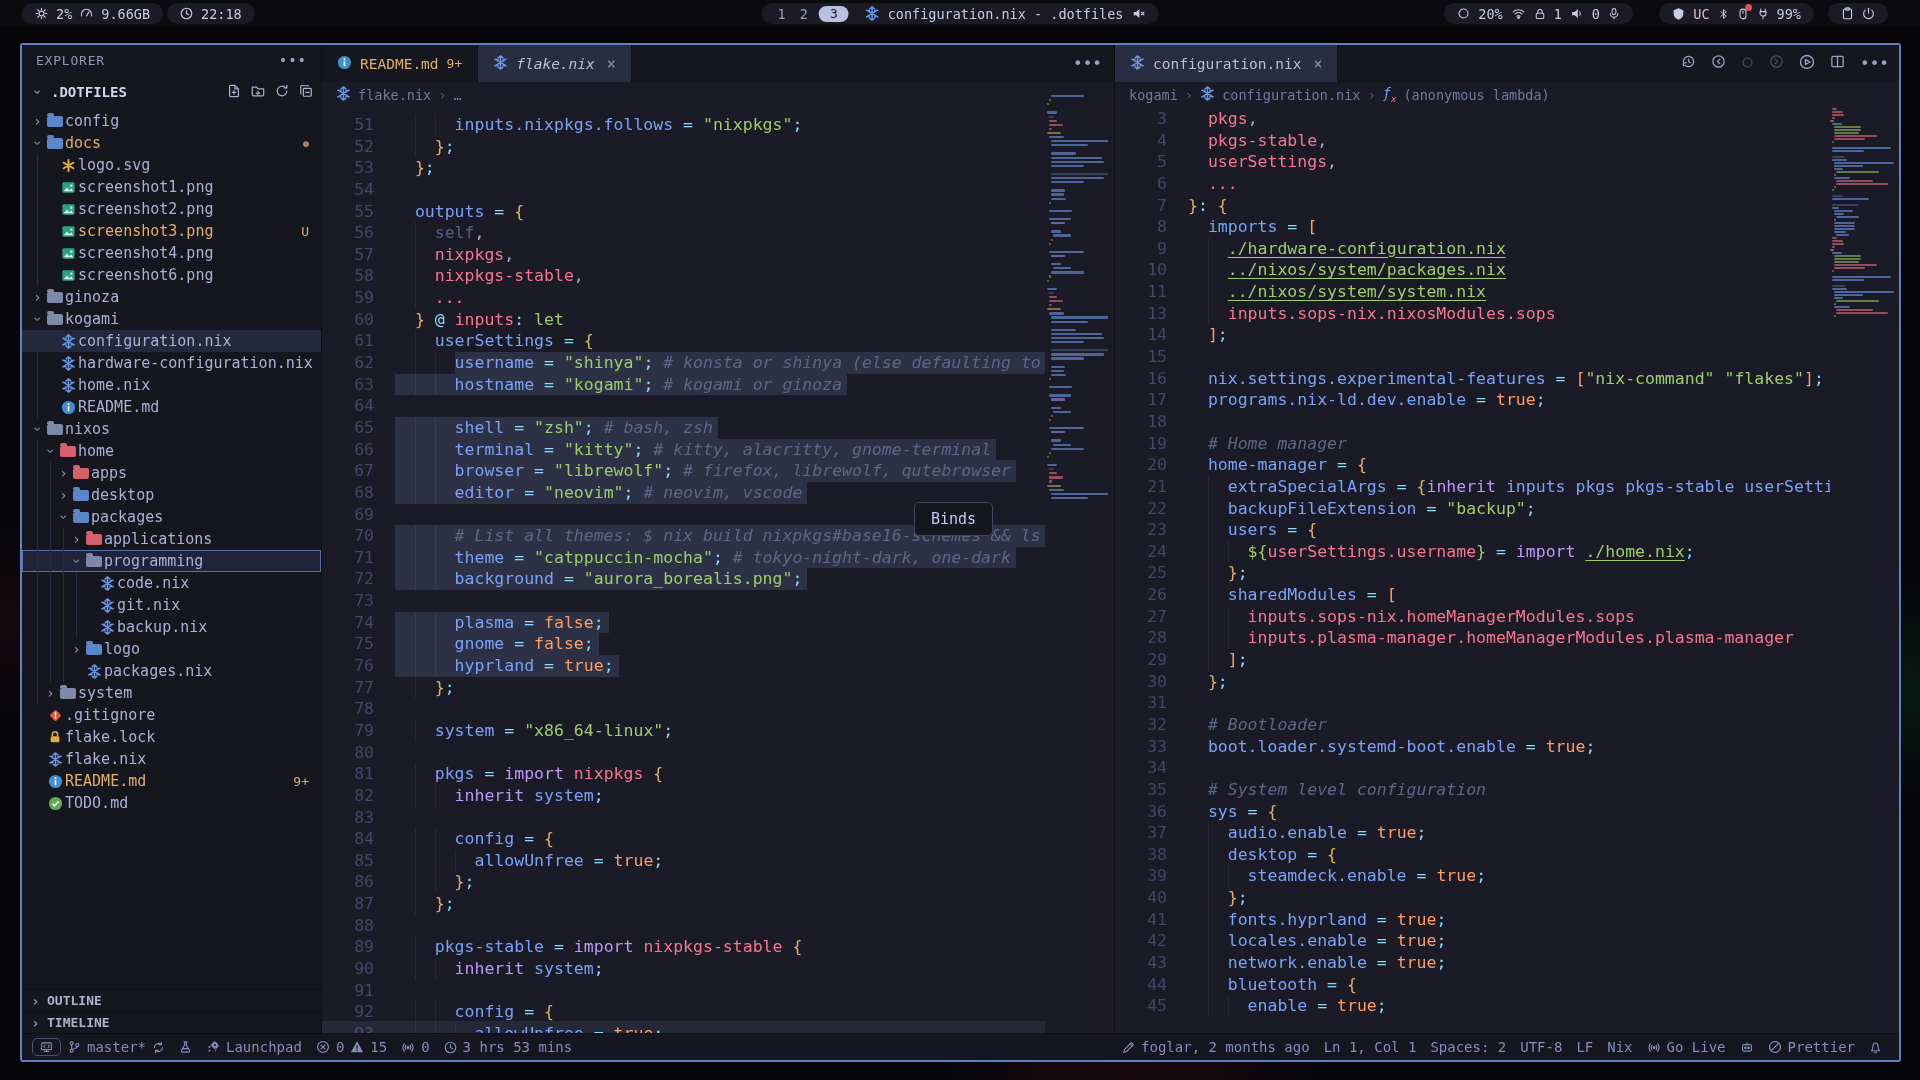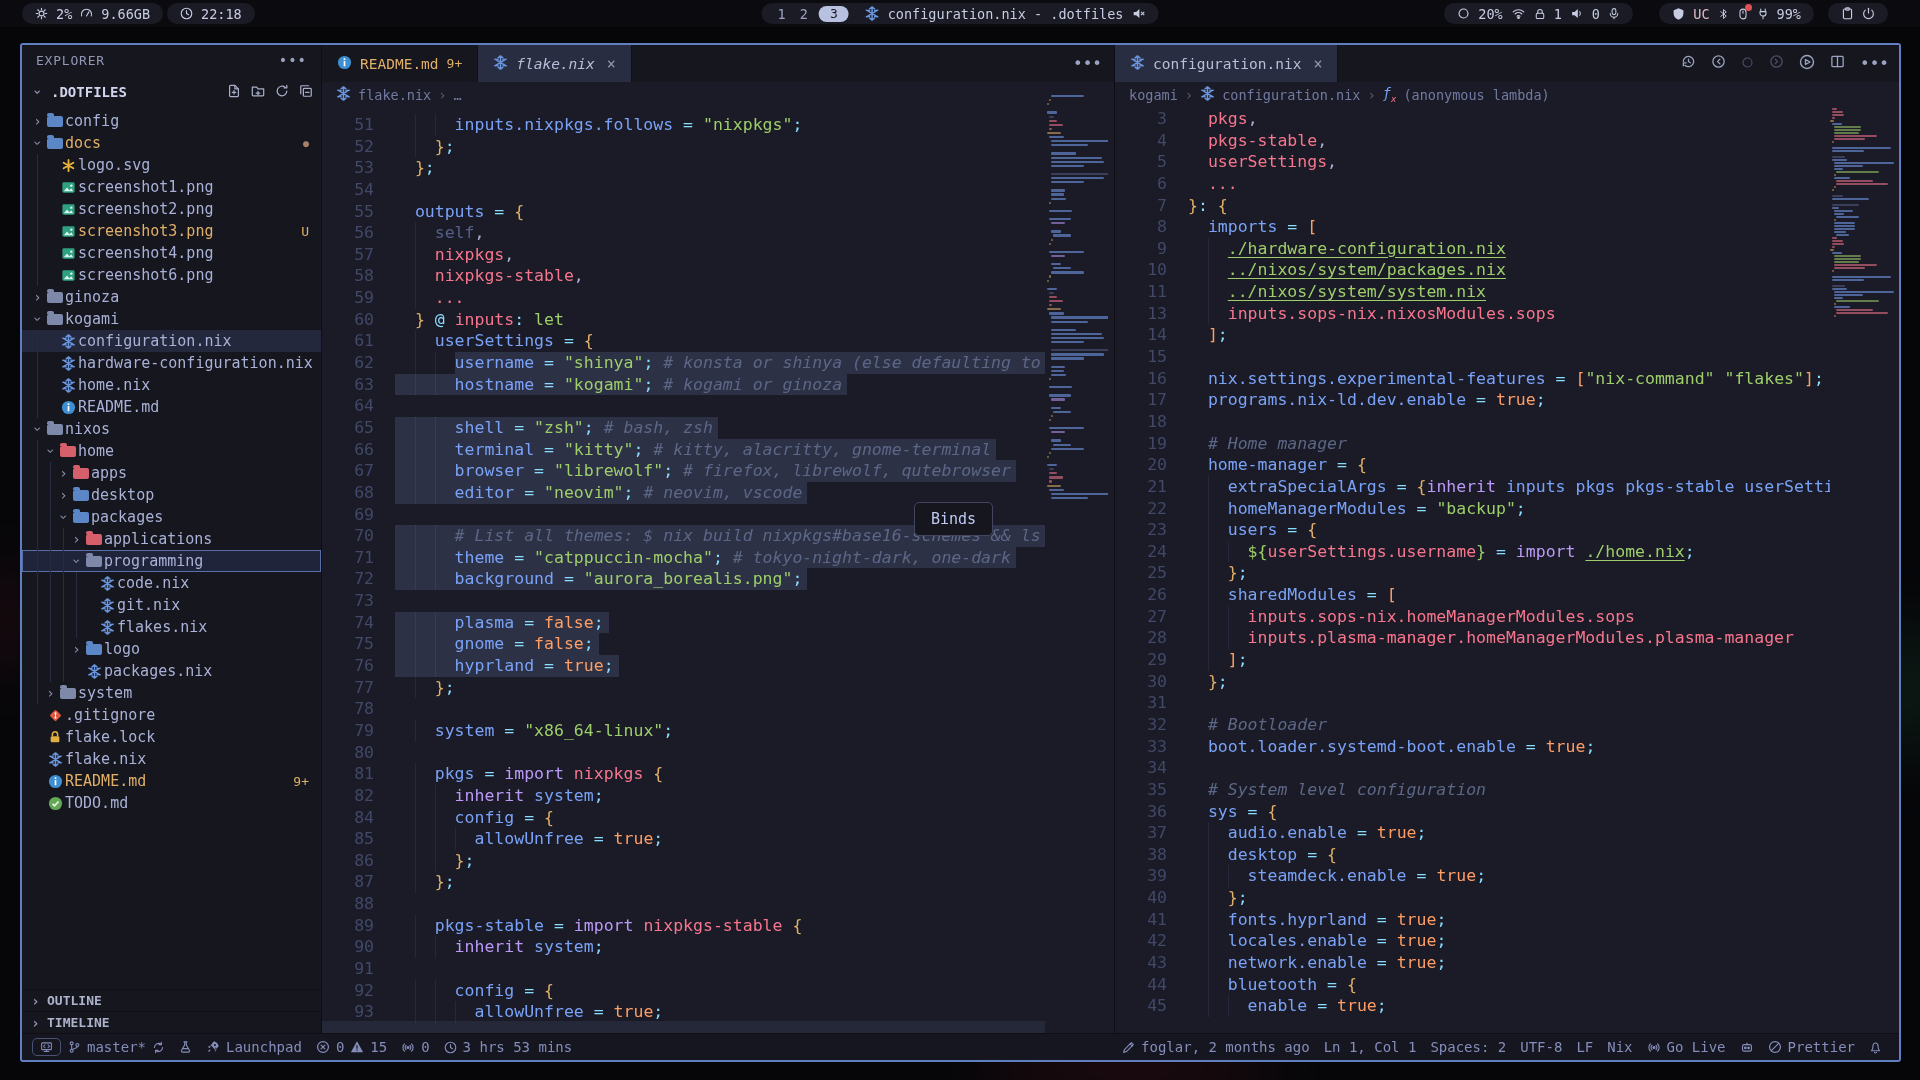--- a/index.html
+++ b/index.html
@@ -486,21 +486,21 @@
             <span class="tguide" style="left: 15px;"></span>
             <span class="tguide" style="left: 28px;"></span>
             <span class="tguide" style="left: 41px;"></span>
             <span class="tguide" style="left: 54px;"></span>
             <span class="tchev"></span>
             <span class="ticon">
               <svg width="15" height="15" viewBox="0 0 16 16" stroke="#6a96e0" stroke-width="1.6" stroke-linecap="round">
                 <path d="M8 1v14M2 4.5l12 7M14 4.5l-12 7M8 1l-2.5 2M8 1l2.5 2M8 15l-2.5-2M8 15l2.5-2M2 4.5l3.2.4M14 4.5l-3.2.4M2 11.5l3.2-.4M14 11.5l-3.2-.4"></path>
               </svg>
             </span>
-            <span class="tlabel">flakes.nix</span>
+            <span class="tlabel">backup.nix</span>
           </div>
           <div class="trow" style="padding-left: 47px;">
             <span class="tguide" style="left: 15px;"></span>
             <span class="tguide" style="left: 28px;"></span>
             <span class="tguide" style="left: 41px;"></span>
             <span class="tchev">›</span>
             <span class="ticon">
               <span class="fold" style="background: rgb(91, 135, 199);"></span>
             </span>
             <span class="tlabel">logo</span>
@@ -645,20 +645,21 @@
           <div class="cl"><span class="ln">73</span><span class="ct"><span class="guide" style="left: 2ch;"></span><span class="guide" style="left: 4ch;"></span><span class="selband" style="left: 0ch; width: 1ch;"></span></span></div>
           <div class="cl"><span class="ln">74</span><span class="ct"><span class="guide" style="left: 2ch;"></span><span class="guide" style="left: 4ch;"></span><span class="selband" style="left: 0ch; width: 21.5ch;"></span><span class="tok tk-f">      </span><span class="tok tk-b">plasma</span><span class="tok tk-c"> = </span><span class="tok tk-o">false</span><span class="tok tk-c">;</span></span></div>
           <div class="cl"><span class="ln">75</span><span class="ct"><span class="guide" style="left: 2ch;"></span><span class="guide" style="left: 4ch;"></span><span class="selband" style="left: 0ch; width: 20.5ch;"></span><span class="tok tk-f">      </span><span class="tok tk-b">gnome</span><span class="tok tk-c"> = </span><span class="tok tk-o">false</span><span class="tok tk-c">;</span></span></div>
           <div class="cl"><span class="ln">76</span><span class="ct"><span class="guide" style="left: 2ch;"></span><span class="guide" style="left: 4ch;"></span><span class="selband" style="left: 0ch; width: 22.5ch;"></span><span class="tok tk-f">      </span><span class="tok tk-b">hyprland</span><span class="tok tk-c"> = </span><span class="tok tk-o">true</span><span class="tok tk-c">;</span></span></div>
           <div class="cl"><span class="ln">77</span><span class="ct"><span class="guide" style="left: 2ch;"></span><span class="tok tk-f">    </span><span class="tok tk-y">}</span><span class="tok tk-c">;</span></span></div>
           <div class="cl"><span class="ln">78</span><span class="ct"><span class="guide" style="left: 2ch;"></span></span></div>
           <div class="cl"><span class="ln">79</span><span class="ct"><span class="guide" style="left: 2ch;"></span><span class="tok tk-f">    </span><span class="tok tk-b">system</span><span class="tok tk-c"> = </span><span class="tok tk-g">"x86_64-linux"</span><span class="tok tk-c">;</span></span></div>
           <div class="cl"><span class="ln">80</span><span class="ct"><span class="guide" style="left: 2ch;"></span></span></div>
           <div class="cl"><span class="ln">81</span><span class="ct"><span class="guide" style="left: 2ch;"></span><span class="tok tk-f">    </span><span class="tok tk-b">pkgs</span><span class="tok tk-c"> = </span><span class="tok tk-p">import</span><span class="tok tk-r"> nixpkgs</span><span class="tok tk-y"> {</span></span></div>
           <div class="cl"><span class="ln">82</span><span class="ct"><span class="guide" style="left: 2ch;"></span><span class="guide" style="left: 4ch;"></span><span class="tok tk-f">      </span><span class="tok tk-p">inherit</span><span class="tok tk-b"> system</span><span class="tok tk-c">;</span></span></div>
+          <div class="cl"><span class="ln">83</span><span class="ct"><span class="guide" style="left: 2ch;"></span><span class="guide" style="left: 4ch;"></span></span></div>
           <div class="cl"><span class="ln">84</span><span class="ct"><span class="guide" style="left: 2ch;"></span><span class="guide" style="left: 4ch;"></span><span class="tok tk-f">      </span><span class="tok tk-b">config</span><span class="tok tk-c"> = </span><span class="tok tk-y">{</span></span></div>
           <div class="cl"><span class="ln">85</span><span class="ct"><span class="guide" style="left: 2ch;"></span><span class="guide" style="left: 4ch;"></span><span class="guide" style="left: 6ch;"></span><span class="tok tk-f">        </span><span class="tok tk-b">allowUnfree</span><span class="tok tk-c"> = </span><span class="tok tk-o">true</span><span class="tok tk-c">;</span></span></div>
           <div class="cl"><span class="ln">86</span><span class="ct"><span class="guide" style="left: 2ch;"></span><span class="guide" style="left: 4ch;"></span><span class="tok tk-f">      </span><span class="tok tk-y">}</span><span class="tok tk-c">;</span></span></div>
           <div class="cl"><span class="ln">87</span><span class="ct"><span class="guide" style="left: 2ch;"></span><span class="tok tk-f">    </span><span class="tok tk-y">}</span><span class="tok tk-c">;</span></span></div>
           <div class="cl"><span class="ln">88</span><span class="ct"><span class="guide" style="left: 2ch;"></span></span></div>
           <div class="cl"><span class="ln">89</span><span class="ct"><span class="guide" style="left: 2ch;"></span><span class="tok tk-f">    </span><span class="tok tk-b">pkgs-stable</span><span class="tok tk-c"> = </span><span class="tok tk-p">import</span><span class="tok tk-r"> nixpkgs-stable</span><span class="tok tk-y"> {</span></span></div>
           <div class="cl"><span class="ln">90</span><span class="ct"><span class="guide" style="left: 2ch;"></span><span class="guide" style="left: 4ch;"></span><span class="tok tk-f">      </span><span class="tok tk-p">inherit</span><span class="tok tk-b"> system</span><span class="tok tk-c">;</span></span></div>
           <div class="cl"><span class="ln">91</span><span class="ct"><span class="guide" style="left: 2ch;"></span><span class="guide" style="left: 4ch;"></span></span></div>
           <div class="cl"><span class="ln">92</span><span class="ct"><span class="guide" style="left: 2ch;"></span><span class="guide" style="left: 4ch;"></span><span class="tok tk-f">      </span><span class="tok tk-b">config</span><span class="tok tk-c"> = </span><span class="tok tk-y">{</span></span></div>
           <div class="cl"><span class="ln">93</span><span class="ct"><span class="guide" style="left: 2ch;"></span><span class="guide" style="left: 4ch;"></span><span class="guide" style="left: 6ch;"></span><span class="tok tk-f">        </span><span class="tok tk-b">allowUnfree</span><span class="tok tk-c"> = </span><span class="tok tk-o">true</span><span class="tok tk-c">;</span></span></div>
@@ -811,21 +812,21 @@
           <div class="cl"><span class="ln">11</span><span class="ct"><span class="guide" style="left: 2ch;"></span><span class="tok tk-f">    </span><span class="tok tk-G">../nixos/system/system.nix</span></span></div>
           <div class="cl"><span class="ln">13</span><span class="ct"><span class="guide" style="left: 2ch;"></span><span class="tok tk-f">    </span><span class="tok tk-r">inputs.sops-nix.nixosModules.sops</span></span></div>
           <div class="cl"><span class="ln">14</span><span class="ct"><span class="tok tk-f">  </span><span class="tok tk-o">]</span><span class="tok tk-c">;</span></span></div>
           <div class="cl"><span class="ln">15</span><span class="ct"></span></div>
           <div class="cl"><span class="ln">16</span><span class="ct"><span class="tok tk-f">  </span><span class="tok tk-b">nix.settings.experimental-features</span><span class="tok tk-c"> = </span><span class="tok tk-o">[</span><span class="tok tk-g">"nix-command" "flakes"</span><span class="tok tk-o">]</span><span class="tok tk-c">;</span></span></div>
           <div class="cl"><span class="ln">17</span><span class="ct"><span class="tok tk-f">  </span><span class="tok tk-b">programs.nix-ld.dev.enable</span><span class="tok tk-c"> = </span><span class="tok tk-o">true</span><span class="tok tk-c">;</span></span></div>
           <div class="cl"><span class="ln">18</span><span class="ct"></span></div>
           <div class="cl"><span class="ln">19</span><span class="ct"><span class="tok tk-f">  </span><span class="tok tk-m"># Home manager</span></span></div>
           <div class="cl"><span class="ln">20</span><span class="ct"><span class="tok tk-f">  </span><span class="tok tk-b">home-manager</span><span class="tok tk-c"> = </span><span class="tok tk-y">{</span></span></div>
           <div class="cl"><span class="ln">21</span><span class="ct"><span class="guide" style="left: 2ch;"></span><span class="tok tk-f">    </span><span class="tok tk-b">extraSpecialArgs</span><span class="tok tk-c"> = </span><span class="tok tk-y">{</span><span class="tok tk-p">inherit</span><span class="tok tk-b"> inputs pkgs pkgs-stable userSettings</span></span></div>
-          <div class="cl"><span class="ln">22</span><span class="ct"><span class="guide" style="left: 2ch;"></span><span class="tok tk-f">    </span><span class="tok tk-b">homeManagerModules</span><span class="tok tk-c"> = </span><span class="tok tk-g">"backup"</span><span class="tok tk-c">;</span></span></div>
+          <div class="cl"><span class="ln">22</span><span class="ct"><span class="guide" style="left: 2ch;"></span><span class="tok tk-f">    </span><span class="tok tk-b">backupFileExtension</span><span class="tok tk-c"> = </span><span class="tok tk-g">"backup"</span><span class="tok tk-c">;</span></span></div>
           <div class="cl"><span class="ln">23</span><span class="ct"><span class="guide" style="left: 2ch;"></span><span class="tok tk-f">    </span><span class="tok tk-b">users</span><span class="tok tk-c"> = </span><span class="tok tk-y">{</span></span></div>
           <div class="cl"><span class="ln">24</span><span class="ct"><span class="guide" style="left: 2ch;"></span><span class="guide" style="left: 4ch;"></span><span class="tok tk-f">      </span><span class="tok tk-g">${</span><span class="tok tk-r">userSettings.username</span><span class="tok tk-g">}</span><span class="tok tk-c"> = </span><span class="tok tk-p">import</span><span class="tok tk-f"> </span><span class="tok tk-G">./home.nix</span><span class="tok tk-c">;</span></span></div>
           <div class="cl"><span class="ln">25</span><span class="ct"><span class="guide" style="left: 2ch;"></span><span class="tok tk-f">    </span><span class="tok tk-y">}</span><span class="tok tk-c">;</span></span></div>
           <div class="cl"><span class="ln">26</span><span class="ct"><span class="guide" style="left: 2ch;"></span><span class="tok tk-f">    </span><span class="tok tk-b">sharedModules</span><span class="tok tk-c"> = </span><span class="tok tk-o">[</span></span></div>
           <div class="cl"><span class="ln">27</span><span class="ct"><span class="guide" style="left: 2ch;"></span><span class="guide" style="left: 4ch;"></span><span class="tok tk-f">      </span><span class="tok tk-r">inputs.sops-nix.homeManagerModules.sops</span></span></div>
           <div class="cl"><span class="ln">28</span><span class="ct"><span class="guide" style="left: 2ch;"></span><span class="guide" style="left: 4ch;"></span><span class="tok tk-f">      </span><span class="tok tk-r">inputs.plasma-manager.homeManagerModules.plasma-manager</span></span></div>
           <div class="cl"><span class="ln">29</span><span class="ct"><span class="guide" style="left: 2ch;"></span><span class="tok tk-f">    </span><span class="tok tk-o">]</span><span class="tok tk-c">;</span></span></div>
           <div class="cl"><span class="ln">30</span><span class="ct"><span class="tok tk-f">  </span><span class="tok tk-y">}</span><span class="tok tk-c">;</span></span></div>
           <div class="cl"><span class="ln">31</span><span class="ct"></span></div>
           <div class="cl"><span class="ln">32</span><span class="ct"><span class="tok tk-f">  </span><span class="tok tk-m"># Bootloader</span></span></div>

